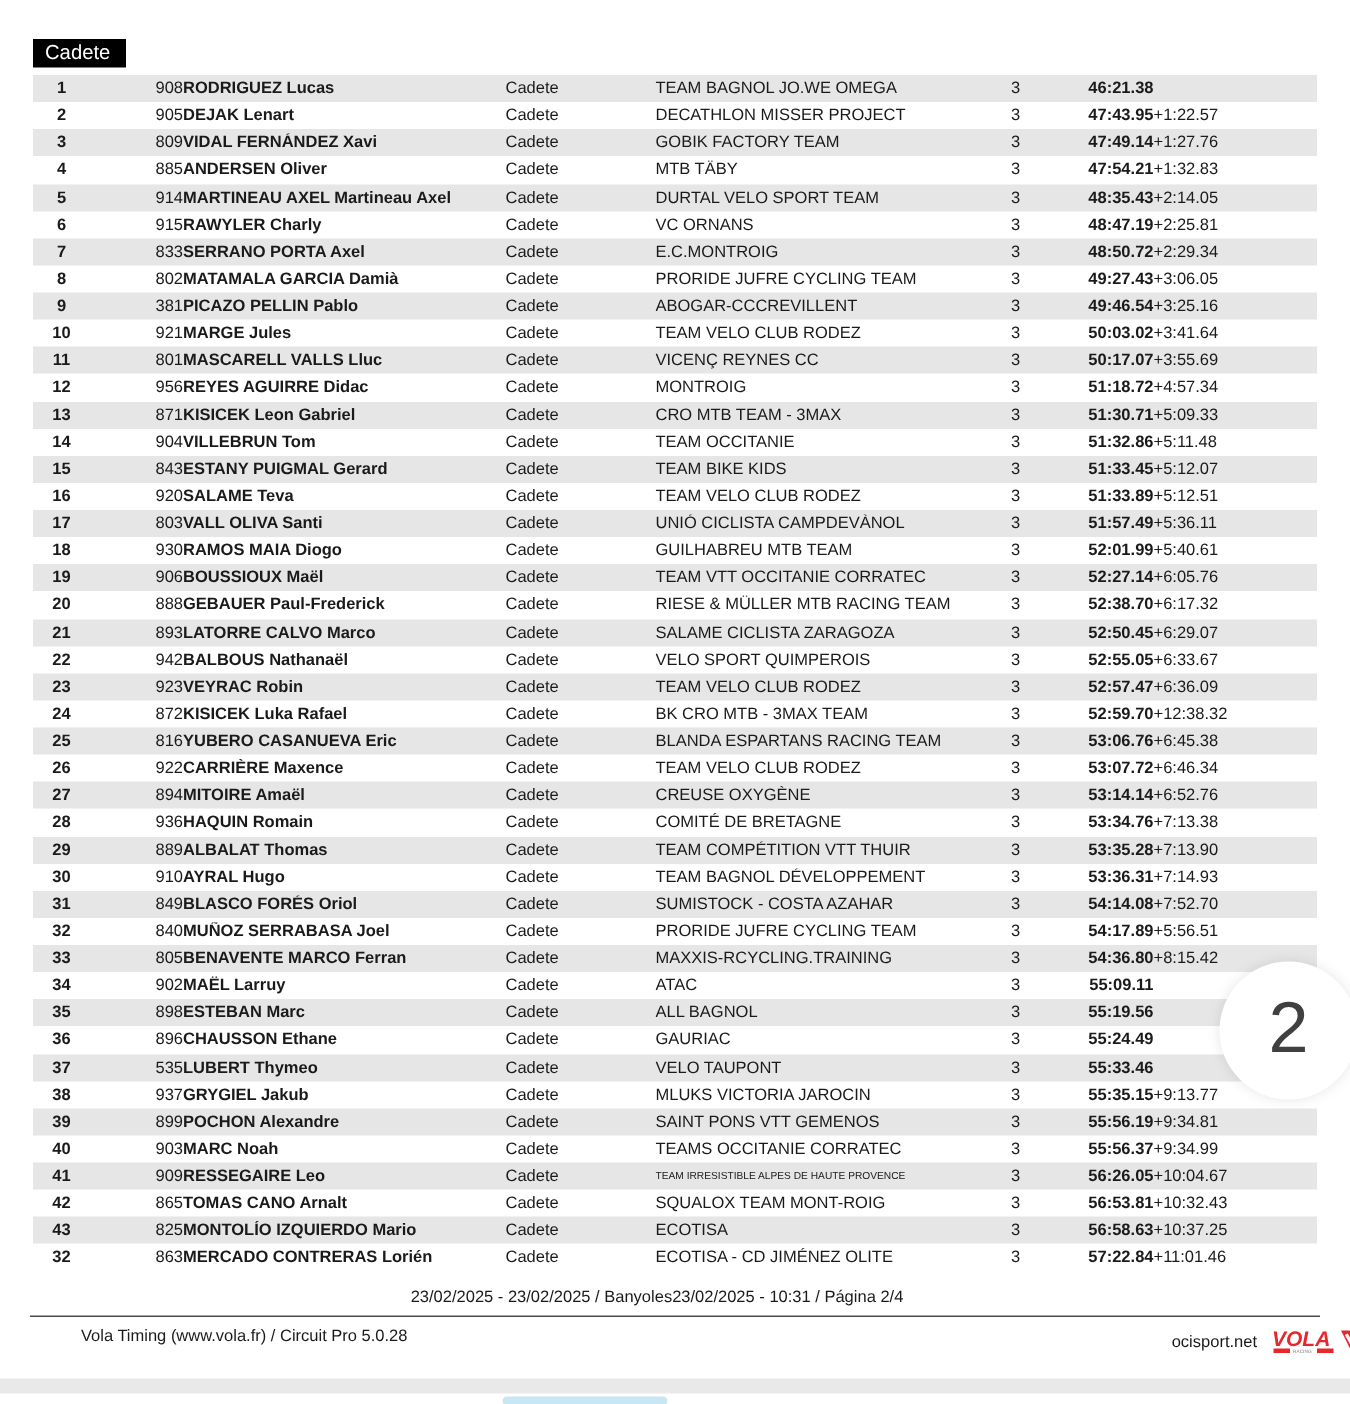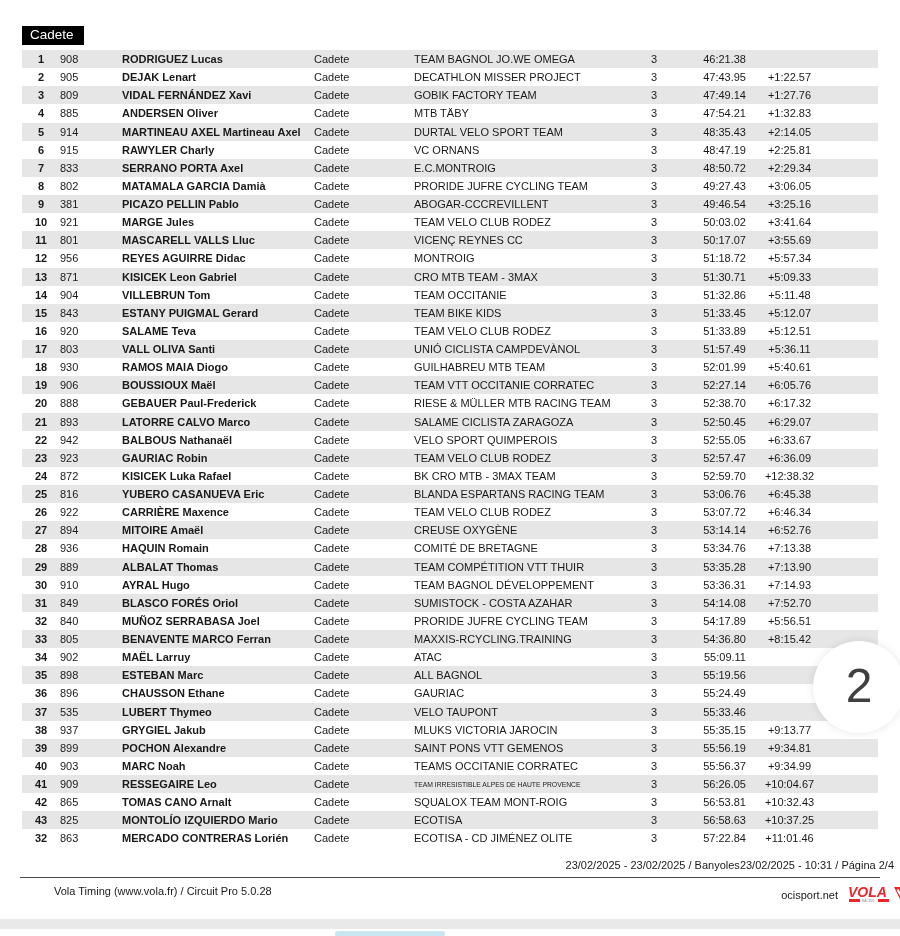--- a/index.html
+++ b/index.html
@@ -23,43 +23,43 @@
   .row{
     display:flex;align-items:center;
     height:18.13px;
     font-size:11px;
     white-space:nowrap;
     width:834px;padding-right:22px;
   }
   .row:nth-child(odd){background:#e6e6e6;}
   .c{display:block;overflow:hidden;white-space:nowrap;}
   .c.pos{width:38px;text-align:center;font-weight:bold;}
-  .c.bib{width:62px;text-align:left;}
-  .c.name{width:192px;font-weight:bold;}
+  .c.bib{width:62px;text-align:right;}
+  .c.name{width:215px;font-weight:bold;}
   .c.cat{width:100px;}
   .c.team{width:228px;}
   .c.team.small{font-size:6.8px;}
   .c.laps{width:24px;text-align:center;}
-  .c.time{width:80px;text-align:right;font-weight:normal;}
-  .c.gap{width:87px;text-align:center;}
+  .c.time{width:80px;text-align:right;font-weight:bold;}
+  .c.gap{width:87px;text-align:left;}
   
   .page-circle{
     position:absolute;left:813px;top:641px;width:92px;height:92px;
     border-radius:50%;background:#fff;
     box-shadow:0 0 9px rgba(0,0,0,0.10);
     display:flex;align-items:center;justify-content:center;
   }
   .page-circle span{
     font-size:48px;color:#404040;font-weight:400;
     transform:translateY(-2px);
   }
   
   .footer-top{
-    position:absolute;left:38px;top:859px;width:856px;
-    display:flex;justify-content:flex-end;
+    position:absolute;left:10px;top:859px;width:856px;
+    display:flex;justify-content:center;
     font-size:11px;
   }
   .footer-rule{
     position:absolute;left:20px;top:877px;width:860px;height:0;
     border-top:1px solid #4a4a4a;
   }
   .footer-bottom{
     position:absolute;left:22px;top:885px;width:856px;
     display:flex;justify-content:space-between;align-items:flex-start;
     font-size:11px;
@@ -205,21 +205,21 @@
   </div>
 
   <div class="row">
     <span class="c pos">12</span>
     <span class="c bib">956</span>
     <span class="c name">REYES AGUIRRE Didac</span>
     <span class="c cat">Cadete</span>
     <span class="c team">MONTROIG</span>
     <span class="c laps">3</span>
     <span class="c time">51:18.72</span>
-    <span class="c gap">+5:57.34</span>
+    <span class="c gap">+4:57.34</span>
   </div>
 
   <div class="row">
     <span class="c pos">13</span>
     <span class="c bib">871</span>
     <span class="c name">KISICEK Leon Gabriel</span>
     <span class="c cat">Cadete</span>
     <span class="c team">CRO MTB TEAM - 3MAX</span>
     <span class="c laps">3</span>
     <span class="c time">51:30.71</span>
@@ -321,21 +321,21 @@
     <span class="c cat">Cadete</span>
     <span class="c team">VELO SPORT QUIMPEROIS</span>
     <span class="c laps">3</span>
     <span class="c time">52:55.05</span>
     <span class="c gap">+6:33.67</span>
   </div>
 
   <div class="row">
     <span class="c pos">23</span>
     <span class="c bib">923</span>
-    <span class="c name">GAURIAC Robin</span>
+    <span class="c name">VEYRAC Robin</span>
     <span class="c cat">Cadete</span>
     <span class="c team">TEAM VELO CLUB RODEZ</span>
     <span class="c laps">3</span>
     <span class="c time">52:57.47</span>
     <span class="c gap">+6:36.09</span>
   </div>
 
   <div class="row">
     <span class="c pos">24</span>
     <span class="c bib">872</span>

